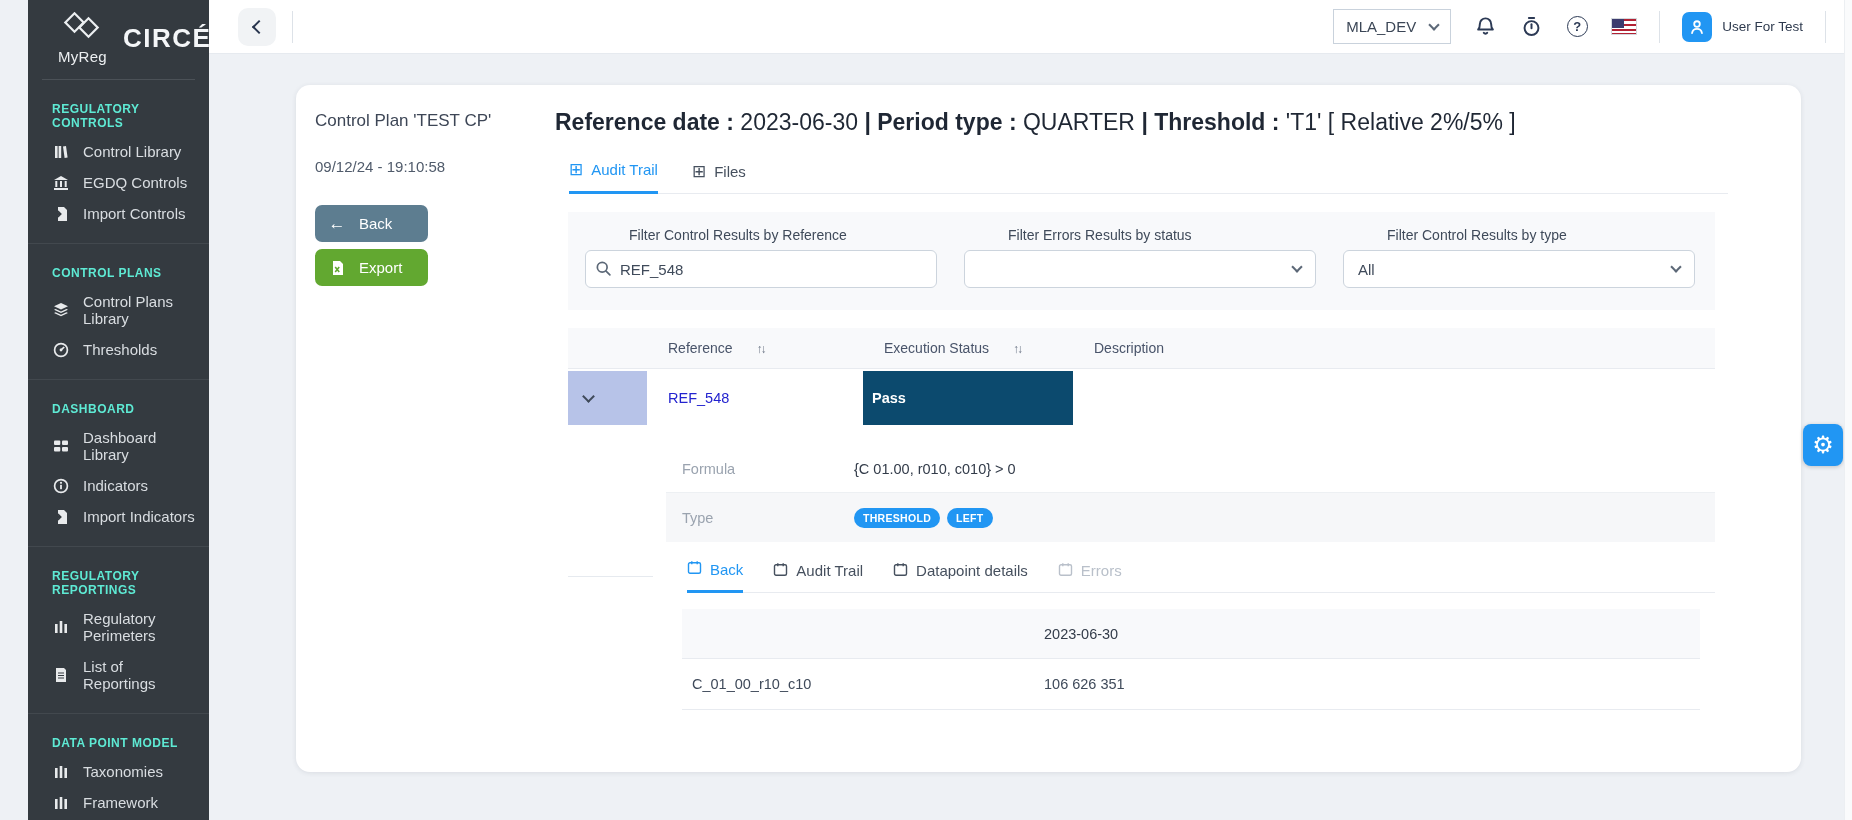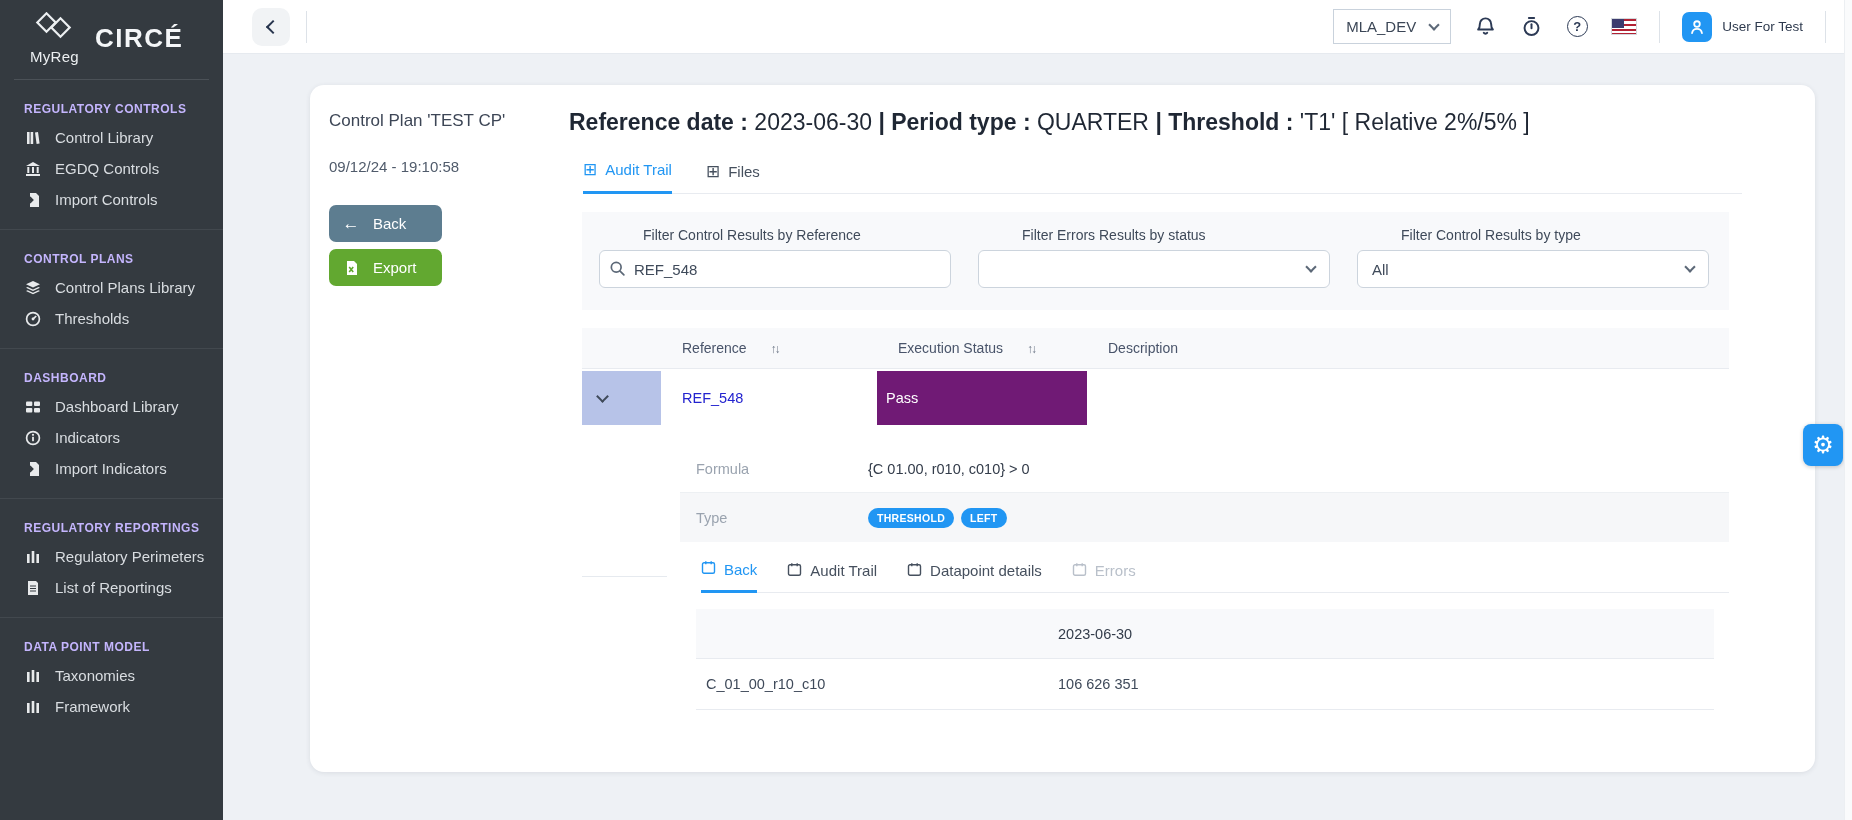--- a/index.html
+++ b/index.html
@@ -1,28 +1,28 @@
 <!DOCTYPE html>
 <html><head>
 <meta charset="utf-8">
 <style>
   * { margin:0; padding:0; box-sizing:border-box; }
   html,body { width:1852px; height:820px; overflow:hidden; }
   body { font-family:"Liberation Sans", sans-serif; display:flex; background:#eef1f5; color:#3f4a5a; }
 
   
-  .sidebar { width:223px; flex-shrink:0; background:#343a40; height:820px; color:#d4d8dd; }
+  .sidebar { width:181px; flex-shrink:0; background:#343a40; height:820px; color:#d4d8dd;margin-left:28px; }
   .logo-block { display:flex; align-items:center; padding:12px 14px 10px 30px; }
   .logo-mark { display:flex; flex-direction:column; align-items:center; }
   .logo-mark .logo-sub { font-size:15px; color:#eceff1; margin-top:2px; letter-spacing:.3px; }
   .logo-name { font-size:26px; font-weight:600; letter-spacing:1.5px; color:#f4f6f8; margin-left:16px; }
   .logo-divider { border-bottom:1px solid #4b5157; margin:4px 14px 0 14px; }
   .s-section { padding:22px 0 14px 0; }
   .s-section + .s-section { border-top:1px solid #42484e; }
-  .s-heading { font-size:12px; font-weight:700; letter-spacing:.5px; color:#c4b5fd; padding:0 0 6px 24px; }
+  .s-heading { font-size:12px; font-weight:700; letter-spacing:.5px; color:#5eead4; padding:0 0 6px 24px; }
   .s-item { display:flex; align-items:center; gap:13px; padding:7px 10px 7px 24px; font-size:15px; color:#d9dde1; cursor:pointer; }
   .s-icon { width:18px; height:16px; display:inline-flex; align-items:center; justify-content:center; flex-shrink:0; color:#e8eaec; }
   .s-icon svg { width:16px; height:16px; }
 
   
   .main { flex:1; display:flex; flex-direction:column; position:relative; }
   .topbar { height:54px; background:#fff; border-bottom:1px solid #e6eaef; display:flex; align-items:center; padding:0 26px 0 0; flex-shrink:0; }
   .back-chip { width:38px; height:38px; margin-left:29px; background:#f1f3f5; border-radius:10px; display:flex; align-items:center; justify-content:center; cursor:pointer; }
   .chev-left { width:10px; height:10px; border-left:2.5px solid #27344d; border-bottom:2.5px solid #27344d; transform:rotate(45deg); margin-left:3px; }
   .tb-divider { width:1px; height:32px; background:#dde2e8; margin-left:16px; }
@@ -74,21 +74,21 @@
 
   
   .rt-head { margin:18px 13px 0 13px; display:grid; grid-template-columns:79px 216px 210px 1fr; background:#f8f9fb; height:41px; align-items:center; border-bottom:1px solid #e8ebf0; font-size:14px; color:#49546a; }
   .rt-head .hc { padding-left:21px; display:flex; align-items:center; gap:24px; }
   .sort-icon::before { content:"↑↓"; letter-spacing:-2px; font-size:12px; color:#6d7787; }
   .rt-row { margin:2px 13px 0 13px; display:grid; grid-template-columns:79px 216px 210px 1fr; height:54px; }
   .expander-cell { background:#b7c3e8; display:flex; align-items:center; padding-left:16px; cursor:pointer; }
   .chev-down-dark { width:9px; height:9px; border-right:2px solid #3f4a5a; border-bottom:2px solid #3f4a5a; transform:rotate(45deg); margin-top:-4px; }
   .ref-cell { display:flex; align-items:center; padding-left:21px; font-size:14.5px; }
   .ref-cell a { color:#2323cf; text-decoration:none; }
-  .status-cell { background:#701a75; color:#fff; font-size:14.5px; font-weight:400; display:flex; align-items:center; padding-left:9px; }
+  .status-cell { background:#0c4a6e; color:#fff; font-size:14.5px; font-weight:700; display:flex; align-items:center; padding-left:9px; }
 
   
   .detail-row { margin:0 13px 0 13px; display:flex; align-items:center; }
   .expander-below { width:85px; flex-shrink:0; border-bottom:1px solid #e6eaef; display:flex; }
   .indent-strip { margin-left:56px; width:29px; background:#b7c3e8; }
   .detail-body { flex:1; padding:21px 0 18px 13px; min-width:0; }
   .kv-row { display:grid; grid-template-columns:188px 1fr; align-items:center; min-height:47px; font-size:14.5px; border-bottom:1px solid #edf0f3; }
   .kv-row.alt { background:#f6f7f9; border-bottom:none; min-height:49px; }
   .kv-label { padding-left:16px; color:#9aa3af; }
   .kv-value { color:#333c4a; }

